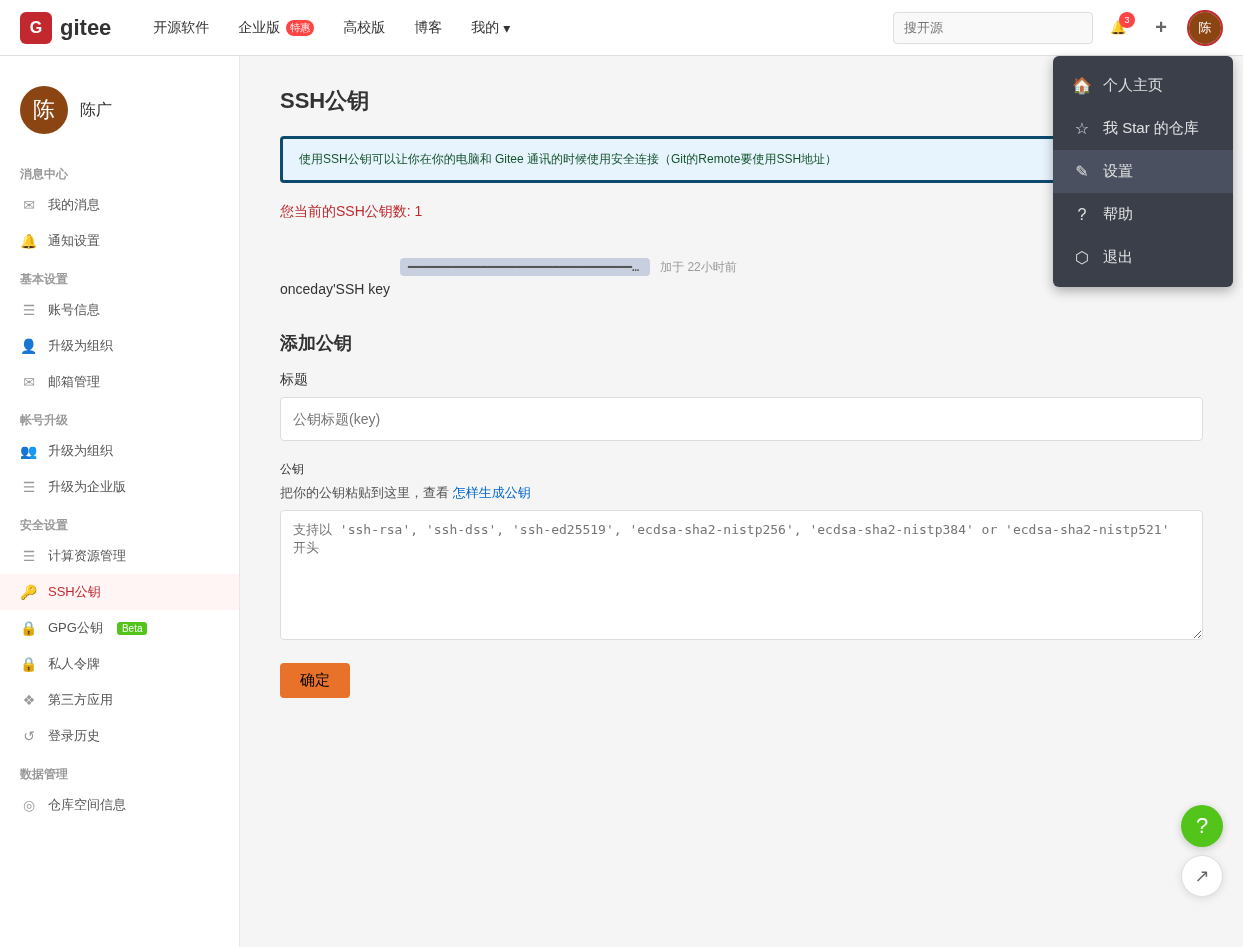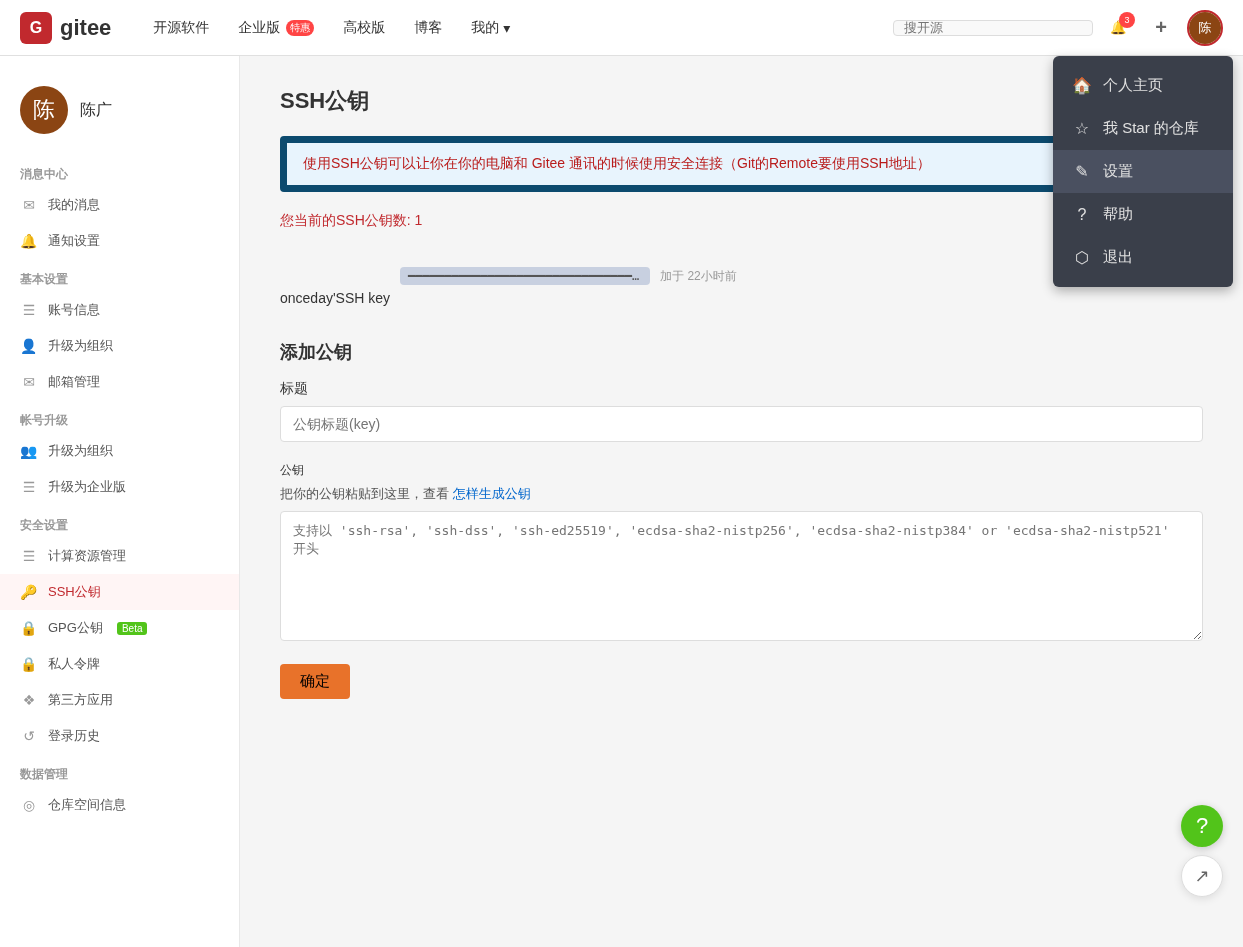--- a/index.html
+++ b/index.html
@@ -63,21 +63,21 @@
       border-radius: 8px;
       margin-left: 2px;
     }
     .navbar-right {
       display: flex;
       align-items: center;
       gap: 10px;
     }
     .search-box {
       width: 200px;
-      height: 16px;
+      height: 32px;
       border: 1px solid #ddd;
       border-radius: 4px;
       padding: 0 10px;
       font-size: 13px;
       color: #999;
       background: #f9f9f9;
     }
     .navbar-icon-btn {
       width: 32px;
       height: 32px;
@@ -208,25 +208,25 @@
       background: #f5f5f5;
     }
     .page-title {
       font-size: 22px;
       font-weight: 600;
       color: #333;
       margin-bottom: 20px;
     }
     .info-box {
       background: #e8f4fd;
-      border: 7px solid #0c4a6e;
+      border: 3px solid #0c4a6e;
       border-radius: 4px;
       padding: 12px 16px;
-      color: #b91c1c;
-      font-size: 14px;
+      color: #14532d;
+      font-size: 12px;
       margin-bottom: 20px;
     }
     .ssh-count {
       color: #333;
       margin-bottom: 16px;
       font-size: 14px;
     }
     .ssh-count span { color: #c1292e; }
     .ssh-key-row {
       display: flex;
@@ -264,21 +264,21 @@
     }
     .form-label {
       font-size: 14px;
       font-weight: 500;
       color: #333;
       margin-bottom: 8px;
       display: block;
     }
     .form-input {
       width: 100%;
-      height: 36px;
+      height: 44px;
       border: 1px solid #ddd;
       border-radius: 4px;
       padding: 0 12px;
       font-size: 14px;
       color: #999;
       outline: none;
     }
     .public-key-label {
       font-size: 12px;
       font-weight: 500;

